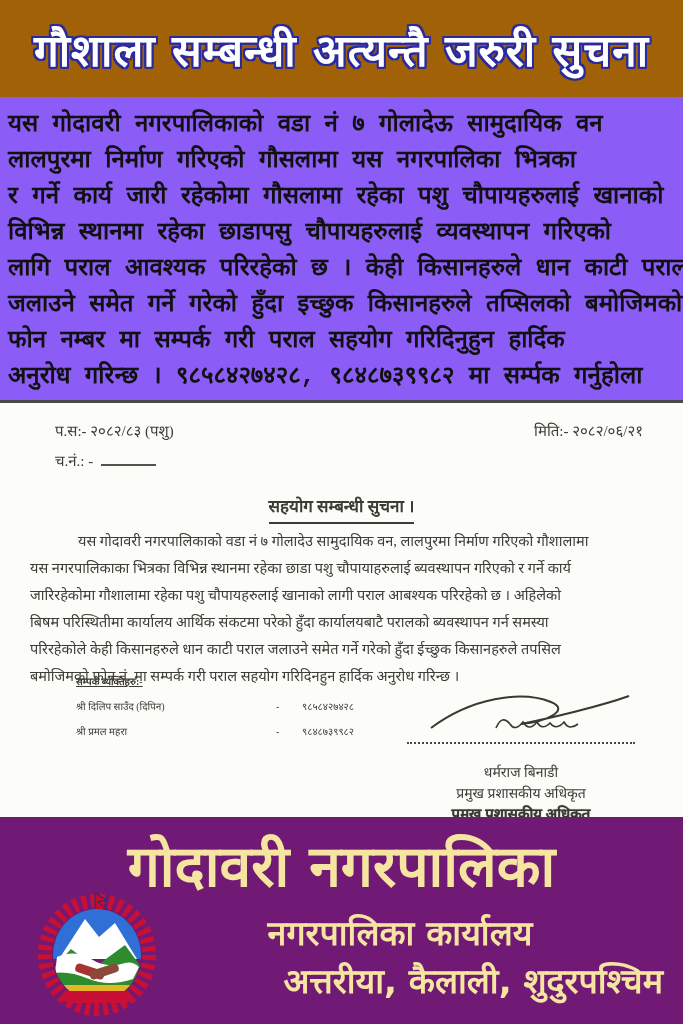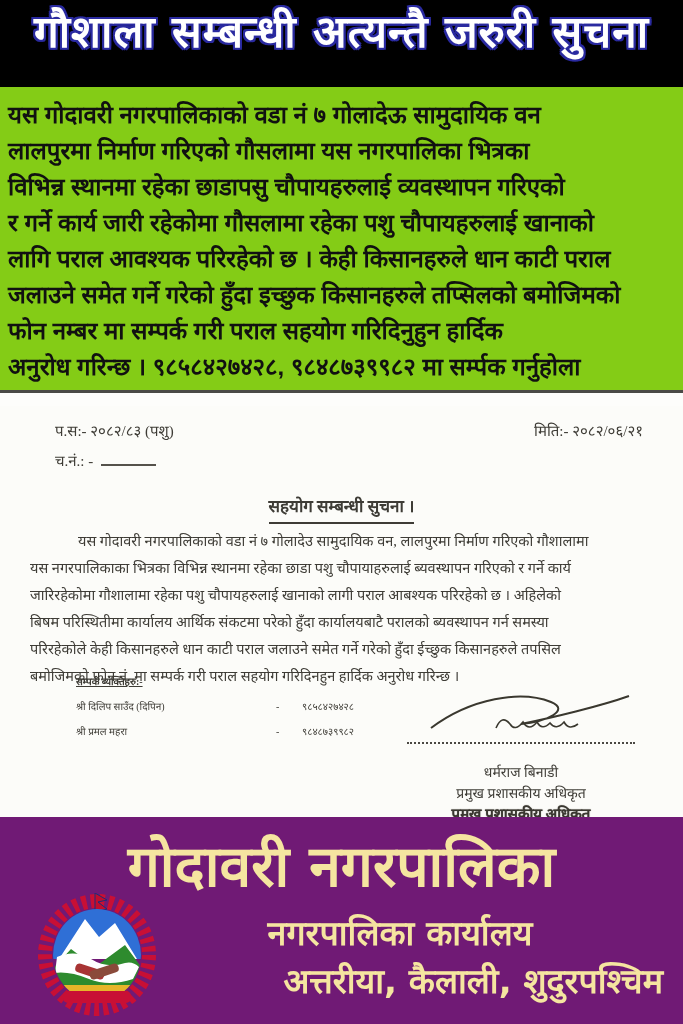--- a/index.html
+++ b/index.html
@@ -4,35 +4,35 @@
 <style>
   html,body{margin:0;padding:0;background:#888;}
   .canvas{
     position:relative;width:683px;height:1024px;margin:0 auto;
     background:#fdfdfb;overflow:hidden;
     font-family:"Liberation Serif", serif;
   }
   
   .band-top{
     position:absolute;left:0;top:0;width:683px;height:97px;
-    background:#000000;display:flex;justify-content:center;
+    background:#a16207;display:flex;align-items:center;justify-content:center;
   }
   .poster-title{
     font-family:"DejaVu Sans", sans-serif;
     font-size:44px;font-weight:bold;color:#ffffff;letter-spacing:1px;
     text-shadow:-2px 0 0 #2a2aa0, 2px 0 0 #2a2aa0, 0 -2px 0 #2a2aa0, 0 2px 0 #2a2aa0,
                 -2px -2px 0 #2a2aa0, 2px 2px 0 #2a2aa0, -2px 2px 0 #2a2aa0, 2px -2px 0 #2a2aa0;
     white-space:nowrap;
   }
   
   .notice{
-    position:absolute;left:0;top:87px;width:683px;height:306px;
-    background:#84cc16;border-bottom:3px solid #4a4a46;
+    position:absolute;left:0;top:97px;width:683px;height:306px;
+    background:#8b5cf6;border-bottom:3px solid #4a4a46;
     padding:10px 6px 0 8px;box-sizing:border-box;
-    font-family:Liberation Sans, sans-serif;
+    font-family:Liberation Mono, monospace;
   }
   .notice .nline{
     font-size:24px;font-weight:bold;color:#111111;line-height:36px;white-space:nowrap;
   }
   
   .letter{
     position:absolute;left:0;top:406px;width:683px;height:411px;
     background:#fcfcf9;color:#3e3c36;
   }
   .meta-row{position:absolute;left:55px;right:40px;top:14px;display:flex;justify-content:space-between;font-size:15px;}
@@ -81,22 +81,22 @@
 
 <div class="canvas">
 
   <header class="band-top">
     <div class="poster-title">गौशाला सम्बन्धी अत्यन्तै जरुरी सुचना</div>
   </header>
 
   <section class="notice">
     <div class="nline">यस गोदावरी नगरपालिकाको वडा नं ७ गोलादेऊ सामुदायिक वन</div>
     <div class="nline">लालपुरमा निर्माण गरिएको गौसलामा यस नगरपालिका भित्रका</div>
+    <div class="nline">र गर्ने कार्य जारी रहेकोमा गौसलामा रहेका पशु चौपायहरुलाई खानाको</div>
     <div class="nline">विभिन्न स्थानमा रहेका छाडापसु चौपायहरुलाई व्यवस्थापन गरिएको</div>
-    <div class="nline">र गर्ने कार्य जारी रहेकोमा गौसलामा रहेका पशु चौपायहरुलाई खानाको</div>
     <div class="nline">लागि पराल आवश्यक परिरहेको छ । केही किसानहरुले धान काटी पराल</div>
     <div class="nline">जलाउने समेत गर्ने गरेको हुँदा इच्छुक किसानहरुले तप्सिलको बमोजिमको</div>
     <div class="nline">फोन नम्बर मा सम्पर्क गरी पराल सहयोग गरिदिनुहुन हार्दिक</div>
     <div class="nline">अनुरोध गरिन्छ । ९८५८४२७४२८, ९८४८७३९९८२ मा सर्म्पक गर्नुहोला</div>
   </section>
 
   <section class="letter">
     <div class="meta-row">
       <span>प.स:- २०८२/८३ (पशु)</span>
       <span>मिति:- २०८२/०६/२१</span>

